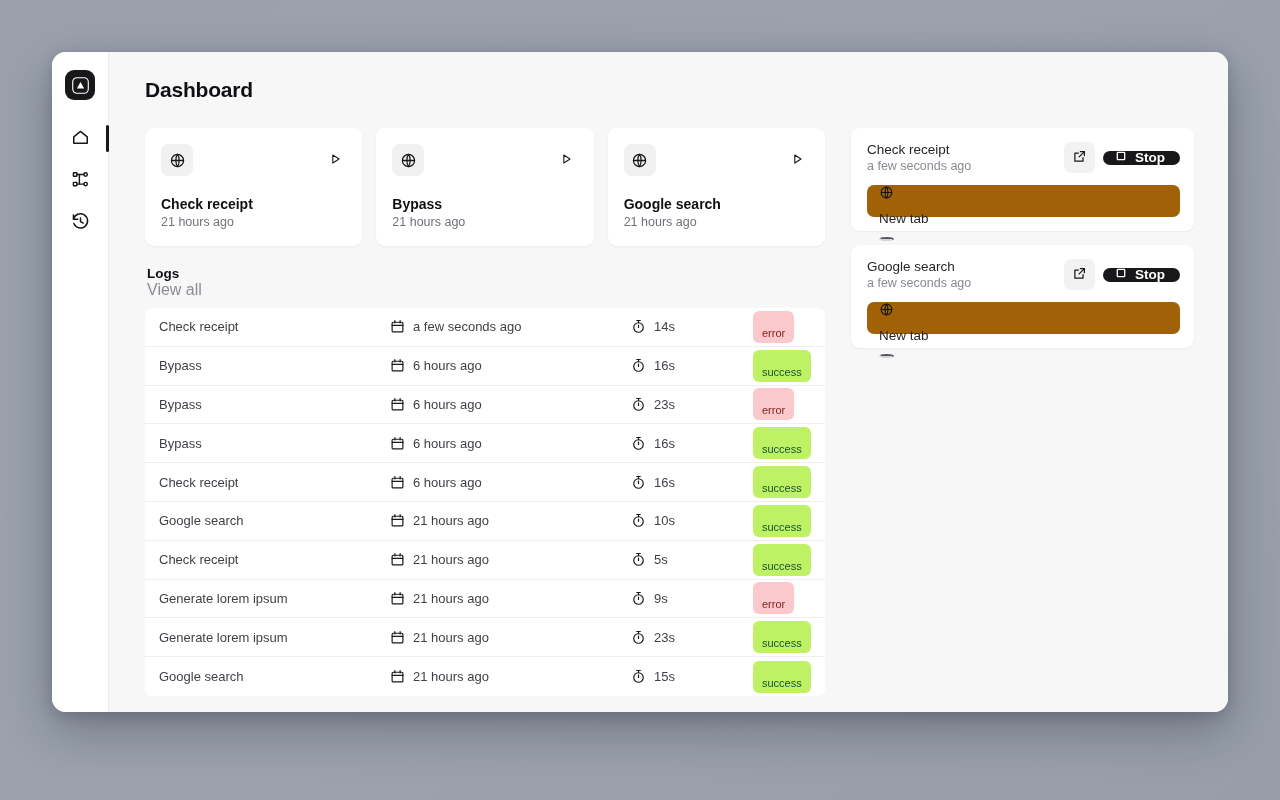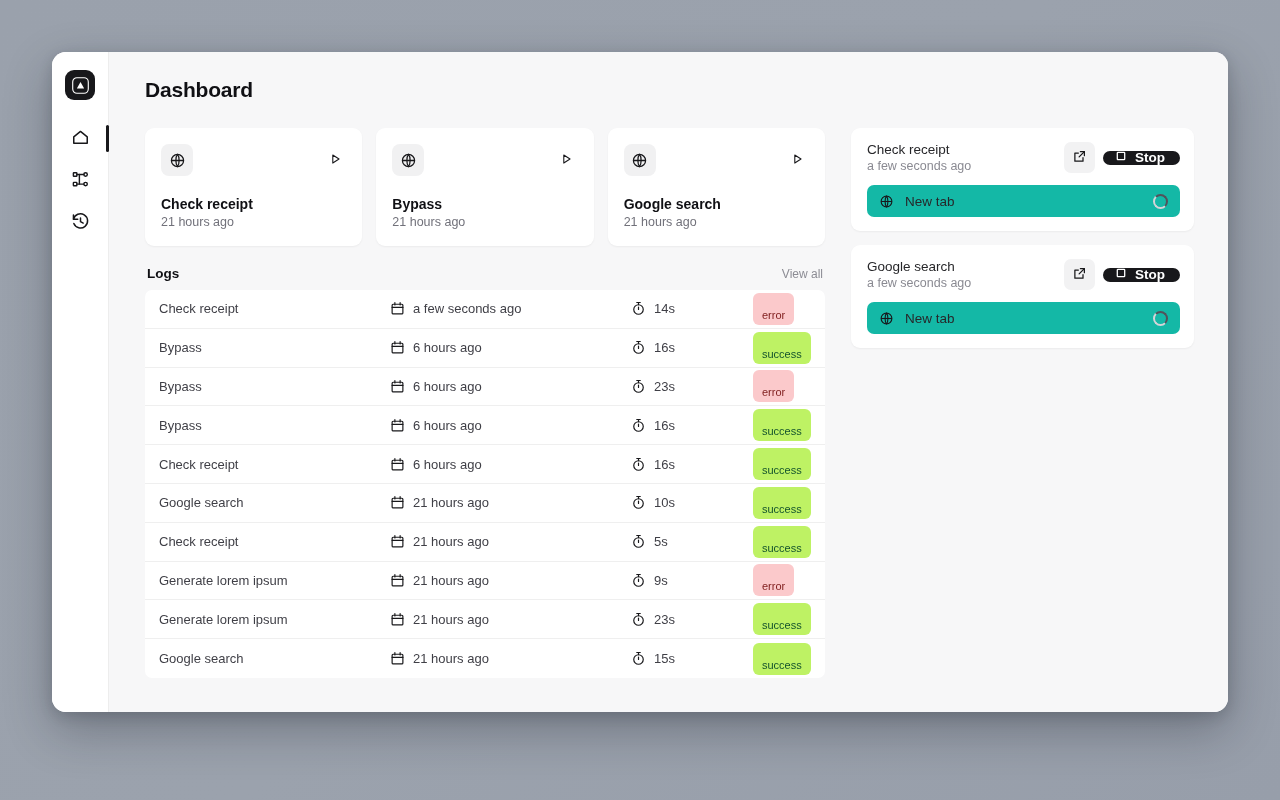--- a/index.html
+++ b/index.html
@@ -146,28 +146,29 @@
     font-size: 12.5px;
     color: #71717a;
   }
 
   
   .logs-head {
     display: flex;
     align-items: baseline;
     justify-content: space-between;
     padding: 0 2px 9px 2px;
+    flex-direction: column;
   }
   .logs-title {
     font-size: 13.5px;
     font-weight: 700;
     color: #101014;
   }
   .view-all {
-    font-size: 12px;
+    font-size: 16px;
     color: #8c8c94;
   }
   .logs-table {
     background: #ffffff;
     border-radius: 7px;
     overflow: hidden;
   }
   .log-row {
     display: flex;
     align-items: center;
@@ -254,27 +255,27 @@
     display: flex;
     align-items: center;
     gap: 8px;
     padding: 0 15px 0 12px;
     font-size: 13.5px;
     font-weight: 600;
     border: none;
     font-family: "Liberation Sans", sans-serif;
   }
   .tab-row {
-    background: #14b8a6;
+    background: #a16207;
     border-radius: 7px;
     height: 32px;
     display: flex;
-    align-items: center;
     padding: 0 12px 0 12px;
     gap: 11px;
+    flex-direction: column;
   }
   .tab-label {
     flex: 1;
     font-size: 13.5px;
     color: #27272a;
   }
   .spinner {
     width: 15px;
     height: 15px;
     border-radius: 50%;

